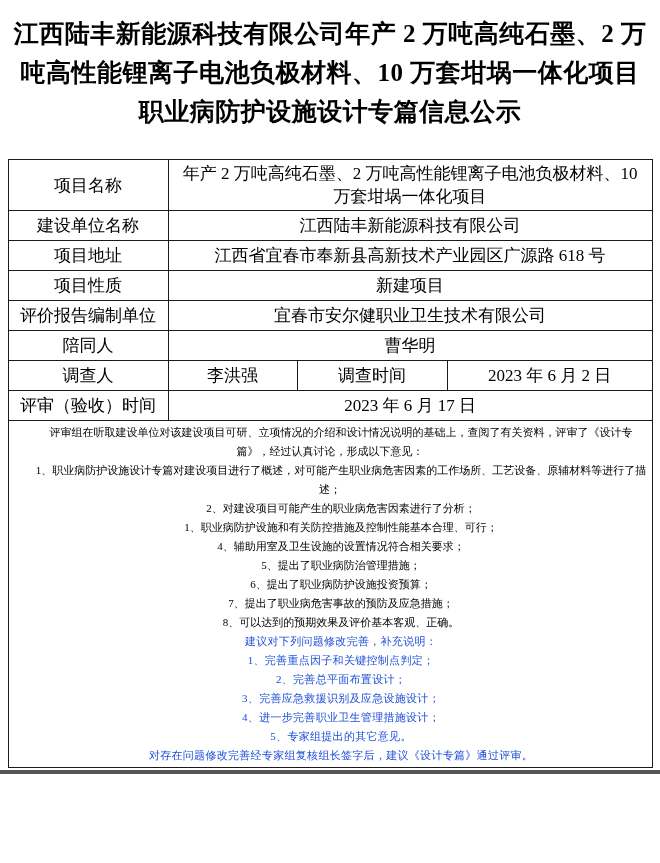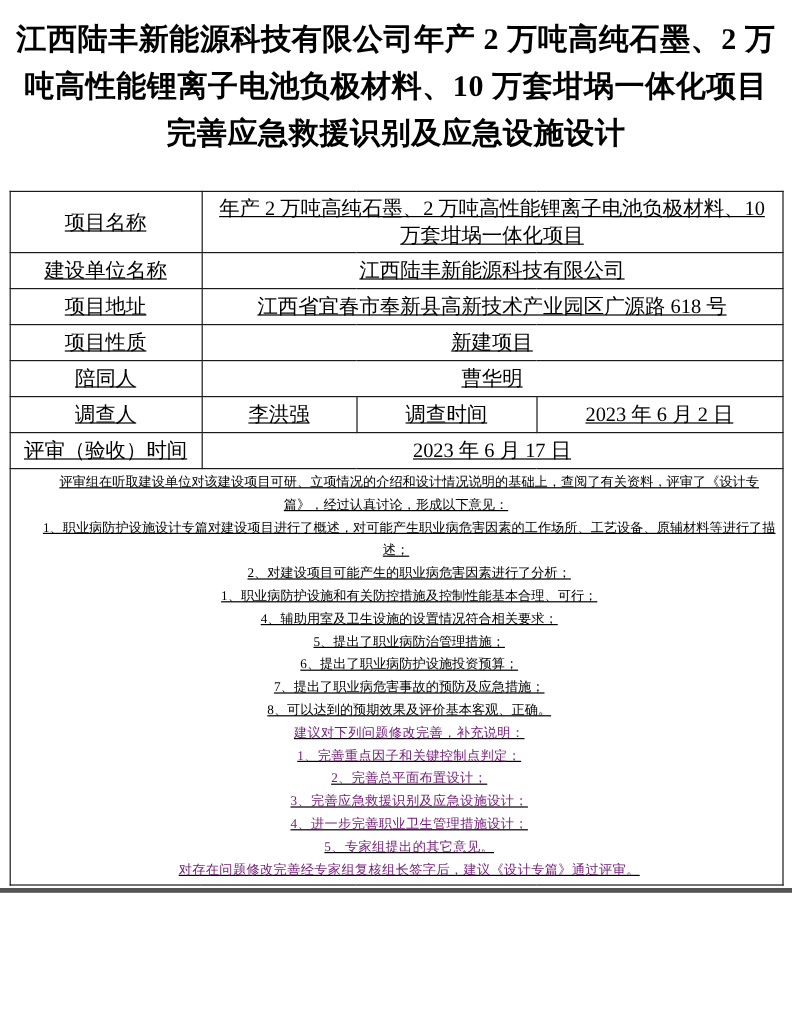--- a/index.html
+++ b/index.html
@@ -23,21 +23,20 @@
     font-weight: bold;
     line-height: 39px;
     letter-spacing: 0.5px;
     color: #000000;
   }
   table.info {
     margin: 28px auto 0 auto;
     width: 644px;
     border-collapse: collapse;
     table-layout: fixed;
-    text-decoration: underline;
   }
   table.info td {
     border: 1.5px solid #1a1a1a;
     font-size: 17px;
     text-align: center;
     vertical-align: middle;
     padding: 2px 4px;
     line-height: 23px;
   }
   td.lbl { height: 30px; }
@@ -48,39 +47,39 @@
     padding: 5px 6px 6px 6px;
   }
   td.opinion p {
     text-indent: 2em;
     font-size: 11px;
     line-height: 19px;
     color: #000000;
   }
   td.opinion p.alt {
     
-    color: #701a75;
+    color: #1d4ed8;
     letter-spacing: 0.3px;
   }
   .bottom-bar {
     width: 660px;
     height: 4px;
     background: #555555;
     margin-top: 2px;
   }
 </style>
 </head>
 <body>
 
 <div class="page">
 
   <div class="title">
     <div>江西陆丰新能源科技有限公司年产 2 万吨高纯石墨、2 万</div>
     <div>吨高性能锂离子电池负极材料、10 万套坩埚一体化项目</div>
-    <div>完善应急救援识别及应急设施设计</div>
+    <div>职业病防护设施设计专篇信息公示</div>
   </div>
 
   <table class="info">
     <colgroup>
       <col style="width:160px">
       <col style="width:129px">
       <col style="width:150px">
       <col style="width:205px">
     </colgroup>
     <tbody>
@@ -92,20 +91,24 @@
         <td class="lbl">建设单位名称</td>
         <td class="val" colspan="3">江西陆丰新能源科技有限公司</td>
       </tr>
       <tr>
         <td class="lbl">项目地址</td>
         <td class="val" colspan="3">江西省宜春市奉新县高新技术产业园区广源路 618 号</td>
       </tr>
       <tr>
         <td class="lbl">项目性质</td>
         <td class="val" colspan="3">新建项目</td>
+      </tr>
+      <tr>
+        <td class="lbl">评价报告编制单位</td>
+        <td class="val" colspan="3">宜春市安尔健职业卫生技术有限公司</td>
       </tr>
       <tr>
         <td class="lbl">陪同人</td>
         <td class="val" colspan="3">曹华明</td>
       </tr>
       <tr>
         <td class="lbl">调查人</td>
         <td class="val">李洪强</td>
         <td class="lbl">调查时间</td>
         <td class="val">2023 年 6 月 2 日</td>

